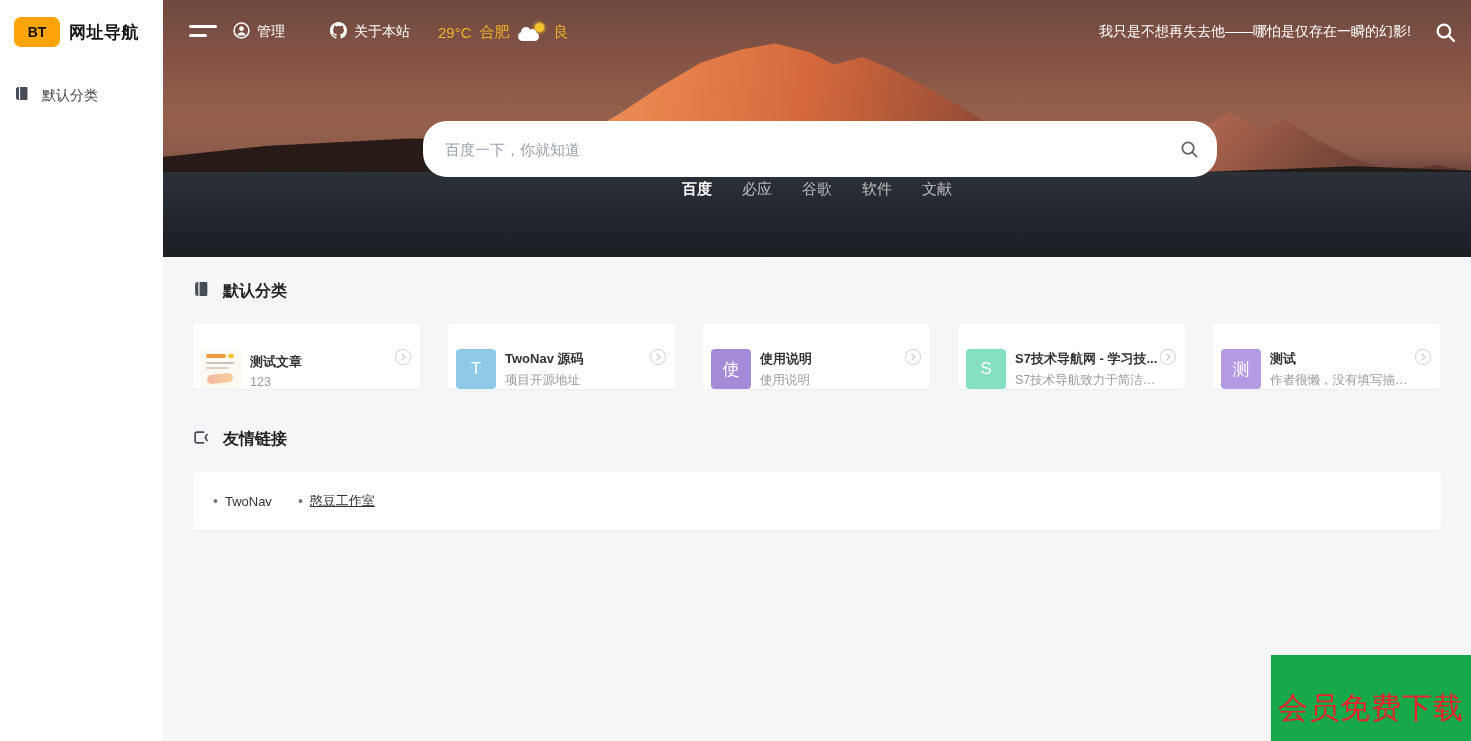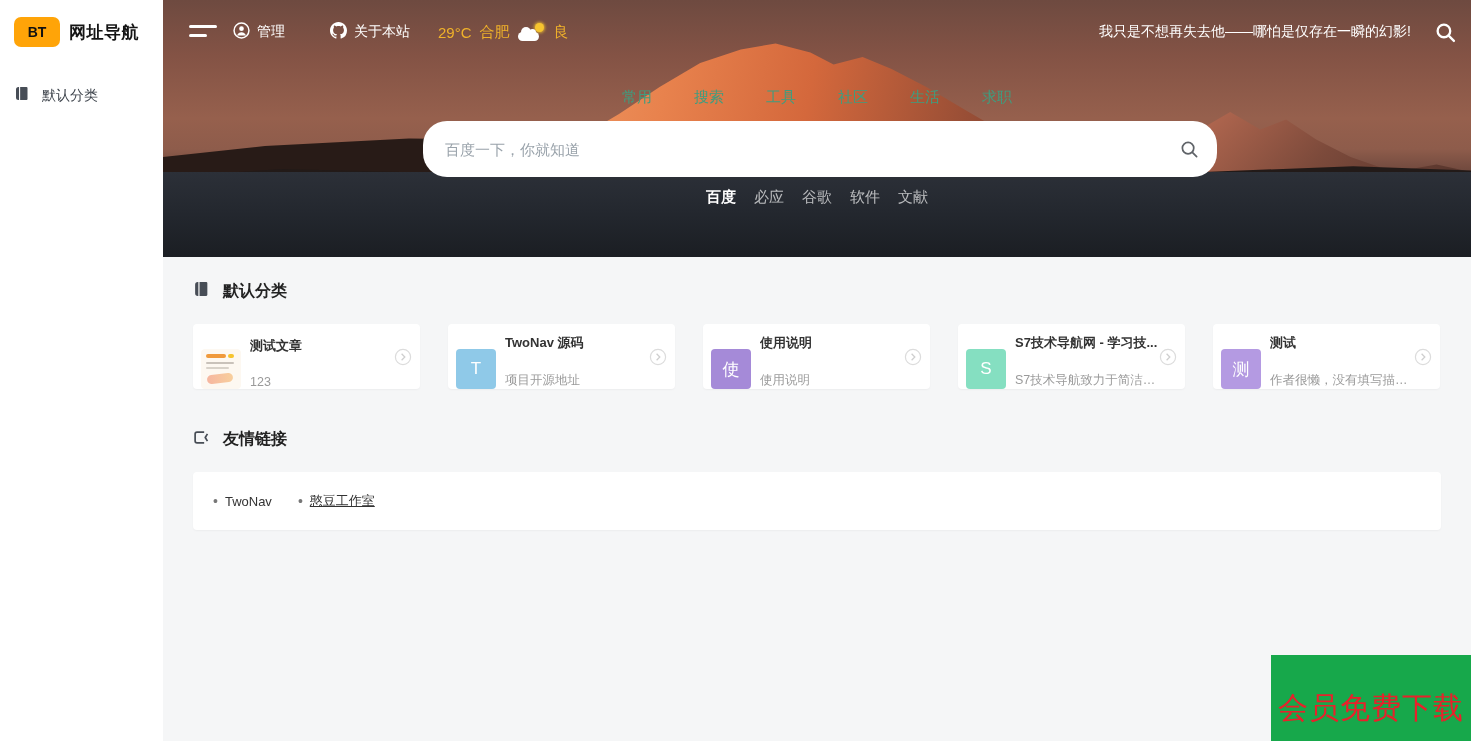--- a/index.html
+++ b/index.html
@@ -66,38 +66,38 @@
   .search-pill { position:absolute; left:260px; top:121px; width:794px; height:56px; background:#fff;
     border-radius:24px; display:flex; align-items:center; padding:0 18px 0 22px; z-index:12; }
   .search-pill input { flex:1; border:none; outline:none; font-size:15px; color:#333; background:transparent;
     font-family:inherit; }
   .search-pill input::placeholder { color:#9aa3ab; }
   .pill-search-btn { cursor:pointer; display:flex; align-items:center; }
 
   .engine-pointer { position:absolute; left:505px; top:167px; width:0; height:0; z-index:12;
     border-left:7px solid transparent; border-right:7px solid transparent; border-top:8px solid #fff; }
   .engine-tabs { position:absolute; top:180px; left:0; right:0; display:flex; justify-content:center;
-    gap:18px; z-index:10;margin-top:8px; }
+    gap:30px; z-index:10; }
   .engine-tab { font-size:15px; color:rgba(255,255,255,.68); cursor:pointer; white-space:nowrap; }
   .engine-tab.active { color:#fff; font-weight:700; }
 
   
   .content { padding:24px 30px 0 30px; }
   .section-head { display:flex; align-items:center; gap:13px; margin-bottom:22px; }
   .section-title { font-size:16px; font-weight:700; color:#222; }
   .card-grid { display:flex; gap:28px; margin-bottom:40px; }
   .card { position:relative; width:227px; height:65px; background:#fff; border-radius:4px;
     display:flex; align-items:flex-end; padding:0 8px; gap:9px; cursor:pointer;
     box-shadow:0 1px 2px rgba(0,0,0,.04); }
   .card-icon { width:40px; height:40px; border-radius:4px; flex-shrink:0; display:flex;
     align-items:center; justify-content:center; color:#fff; font-size:17px; overflow:hidden; }
   .card-text { flex:1; min-width:0; padding-right:16px; }
   .card-title { font-size:13px; font-weight:700; color:#333; white-space:nowrap; overflow:hidden;
     text-overflow:ellipsis; }
-  .card-desc { font-size:12.5px; color:#9a9a9a; margin-top:20px; white-space:nowrap; overflow:hidden;
+  .card-desc { font-size:12.5px; color:#9a9a9a; margin-top:4px; white-space:nowrap; overflow:hidden;
     text-overflow:ellipsis; }
   .card-arrow { position:absolute; right:8px; top:50%; transform:translateY(-50%); display:flex; }
 
   
   .thumb { position:relative; width:40px; height:40px; background:#fdf8f1; border-radius:3px; }
   .thumb i { position:absolute; display:block; border-radius:2px; }
   .thumb .t1 { left:5px; top:5px; width:20px; height:4px; background:#f09a3c; }
   .thumb .t1b { left:27px; top:5px; width:6px; height:4px; background:#f6c42f; }
   .thumb .t2 { left:5px; top:13px; width:28px; height:2px; background:#c9c2ba; }
   .thumb .t3 { left:5px; top:18px; width:23px; height:2px; background:#d8d2c9; }
@@ -185,28 +185,20 @@
       <div class="quote">我只是不想再失去他——哪怕是仅存在一瞬的幻影!</div>
 
       <div class="top-search">
         <svg width="21" height="21" viewBox="0 0 20 20" fill="none">
           <circle cx="8.5" cy="8.5" r="6" stroke="#fff" stroke-width="2.2"></circle>
           <line x1="13" y1="13" x2="18" y2="18" stroke="#fff" stroke-width="2.2" stroke-linecap="round"></line>
         </svg>
       </div>
     </div>
 
-    <div class="cat-tabs" id="cat-tabs">
-        <span class="cat-tab">常用</span>
-        <span class="cat-tab">搜索</span>
-        <span class="cat-tab">工具</span>
-        <span class="cat-tab">社区</span>
-        <span class="cat-tab">生活</span>
-        <span class="cat-tab">求职</span>
-      </div>
 
     <div class="search-pill">
       <input type="text" placeholder="百度一下，你就知道" style="">
       <span class="pill-search-btn">
         <svg width="19" height="19" viewBox="0 0 20 20" fill="none">
           <circle cx="8.5" cy="8.5" r="6" stroke="#5f6368" stroke-width="1.8"></circle>
           <line x1="13" y1="13" x2="17.5" y2="17.5" stroke="#5f6368" stroke-width="1.8" stroke-linecap="round"></line>
         </svg>
       </span>
     </div>

